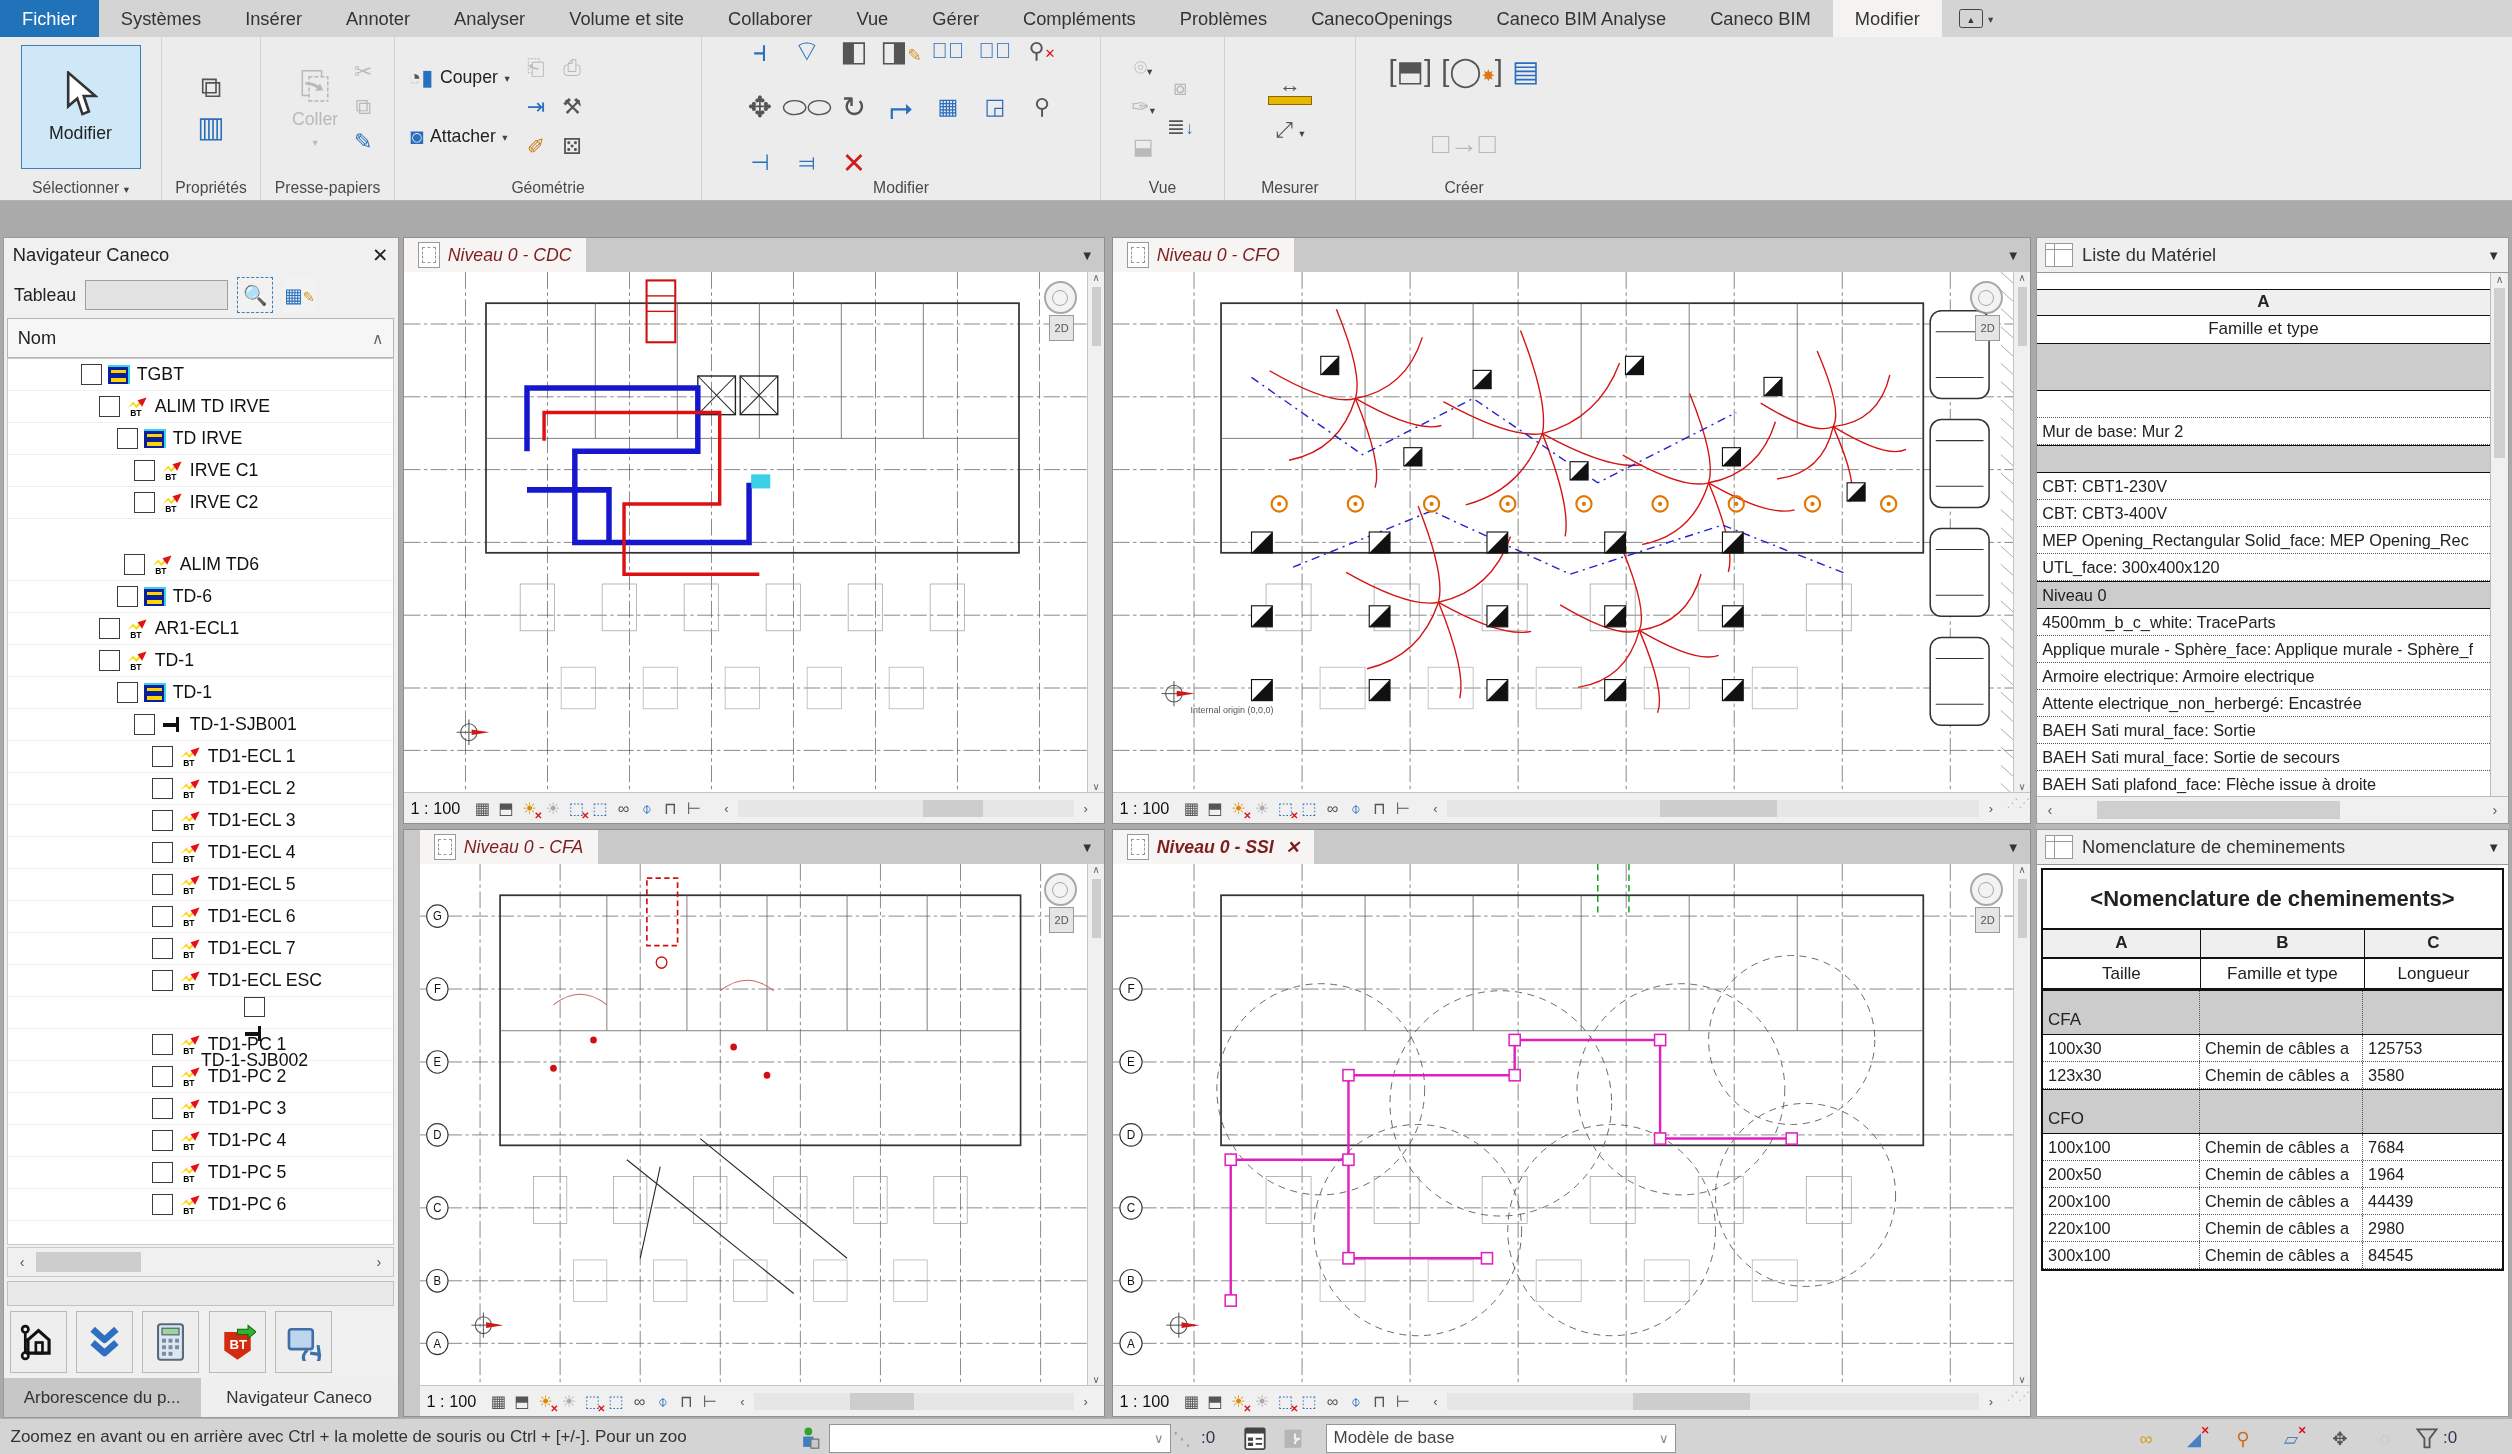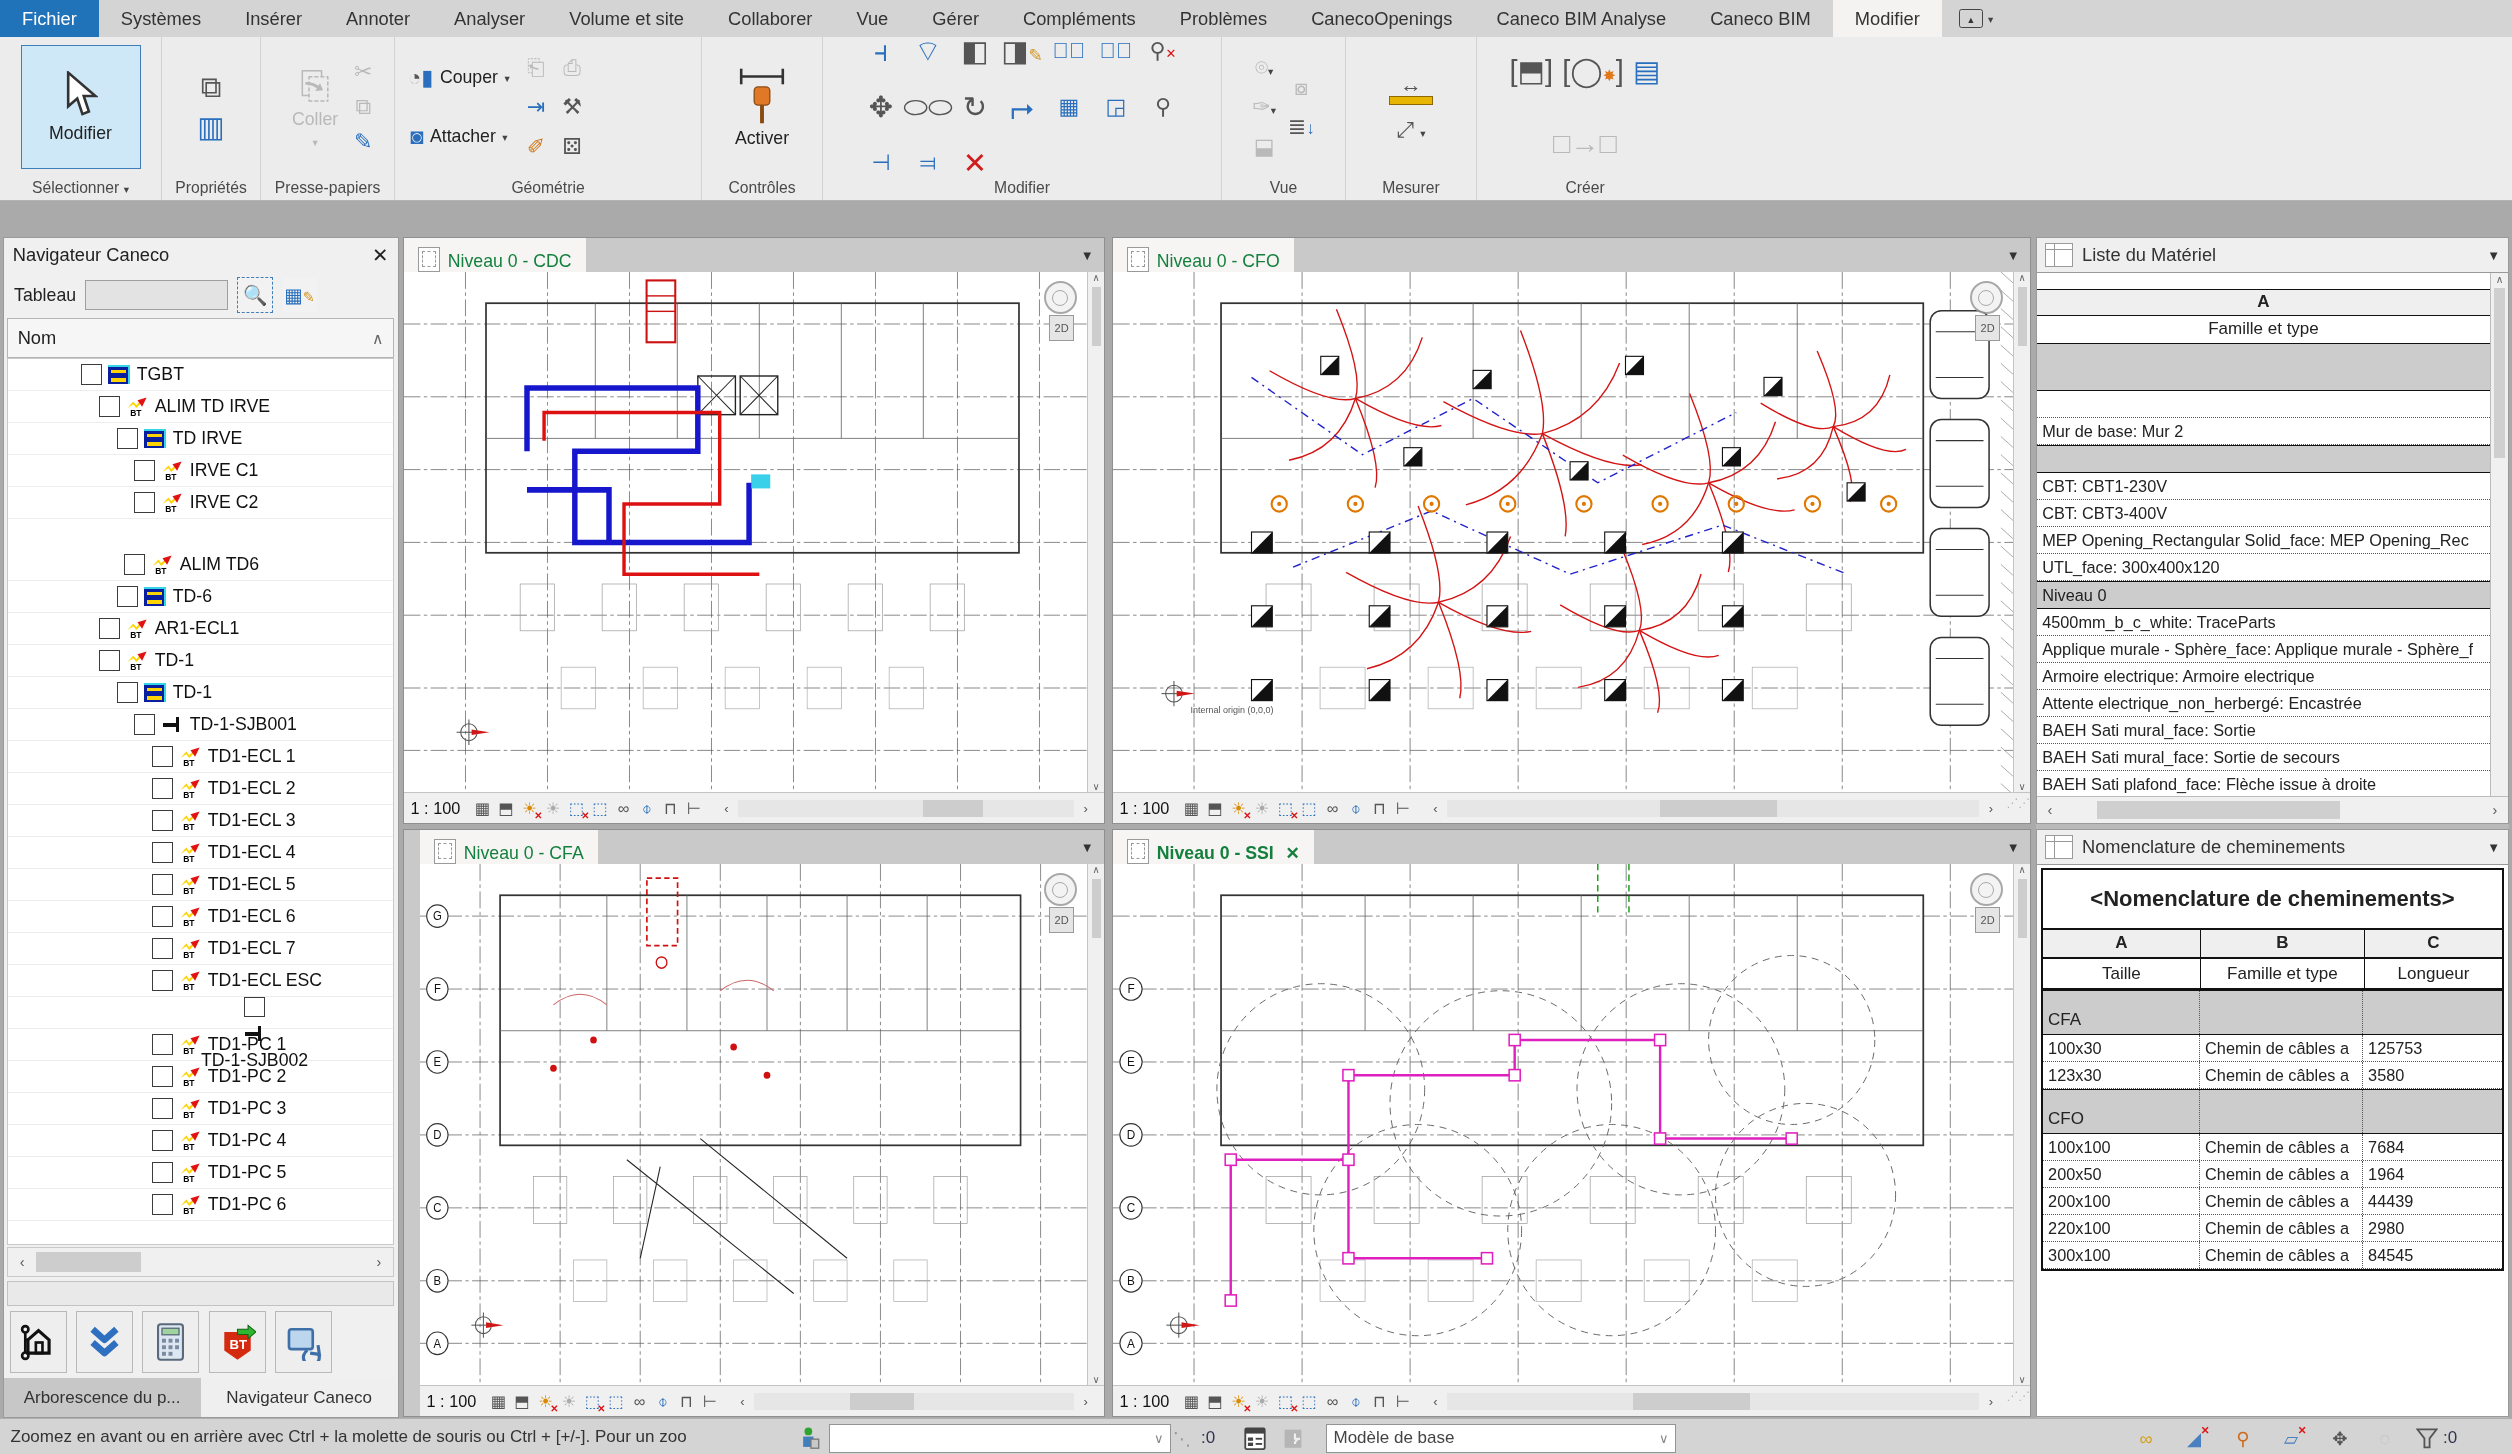--- a/index.html
+++ b/index.html
@@ -63,21 +63,21 @@
   .hscroll .thumb{height:19.6px;background:#cdcdcd;}
   .ministrip{height:23.5px;margin:3.9px 3.9px 0 3.9px;background:#e9e9e9;border:0.7px solid #c2c2c2;}
   .ld-icons{height:72px;display:flex;align-items:center;gap:9.2px;padding:0 6.5px;}
   .ld-iconbtn{width:55px;height:60px;border:0.7px solid #b9b9b9;background:#eeeeee;display:flex;align-items:center;justify-content:center;}
   .ld-bottabs{height:39px;display:flex;align-items:stretch;background:#14b8a6;}
   .ldbt{flex:1;display:flex;align-items:center;justify-content:center;font-size:17px;color:#333;background:#c7c7c7;white-space:nowrap;overflow:hidden;}
   .ldbt.on{background:#efefef;}
   
   .vp{position:absolute;background:#c9c9c9;display:flex;flex-direction:column;border:0.7px solid #8f8f8f;box-sizing:border-box;}
   .vp-title{height:34px;background:#c9c9c9;display:flex;align-items:stretch;}
-  .vp-tab{background:#f6f5f4;display:flex;align-items:flex-end;gap:7.8px;padding:0 14.4px;font-size:17.7px;color:#15803d;white-space:nowrap;}
+  .vp-tab{background:#f6f5f4;display:flex;align-items:center;gap:7.8px;padding:0 14.4px;font-size:17.7px;color:#7f1d1d;white-space:nowrap;font-style:italic;}
   .vp-tab.bold{font-weight:bold;}
   .vp-tab .docicon{width:19.6px;height:23.5px;border:1.3px solid #9a9a9a;background:#fff;position:relative;}
   .vp-tab .docicon:before{content:"";position:absolute;inset:3.9px 2.6px;border:0.7px dashed #9a9a9a;}
   .vp-tab .close{font-size:17px;margin-left:3.9px;}
   .vp-title .menu{margin-left:auto;display:flex;align-items:center;padding:0 10.5px;color:#333;font-size:13px;}
   .vp-body{flex:1;display:flex;min-height:0;}
   .vp-canvas{flex:1;position:relative;background:#ffffff;overflow:hidden;}
   .vp-canvas svg{position:absolute;inset:0;width:100%;height:100%;}
   .navwheel{position:absolute;top:9.2px;right:10.5px;width:29px;height:29px;border-radius:50%;border:2px solid #9a9a9a;opacity:.85;background:#f2f2f2;}
   .navwheel:before{content:"";position:absolute;inset:6.5px;border-radius:50%;border:1.3px solid #9a9a9a;}
@@ -225,33 +225,20 @@
         </div>
         <div class="colstack">
           <span class="gicon sm dis">⎙</span>
           <span class="gicon sm">⚒</span>
           <span class="gicon sm">⚄</span>
         </div>
       </div>
       <div class="plabel">Géométrie</div>
     </div>
 
-    <div class="rpanel" style="width:121px">
-      <div class="pbody" style="flex-direction:column;gap:2.6px;">
-        <svg width="52" height="60" viewBox="0 0 40 46">
-          <line x1="4" y1="8" x2="36" y2="8" stroke="#333" stroke-width="2"></line>
-          <line x1="4" y1="2" x2="4" y2="14" stroke="#333" stroke-width="2"></line>
-          <line x1="36" y1="2" x2="36" y2="14" stroke="#333" stroke-width="2"></line>
-          <rect x="14" y="16" width="12" height="14" rx="3" fill="#e07828" stroke="#8a4a12"></rect>
-          <line x1="20" y1="30" x2="20" y2="44" stroke="#8a4a12" stroke-width="3"></line>
-        </svg>
-        <span style="font-size:17.7px">Activer</span>
-      </div>
-      <div class="plabel">Contrôles</div>
-    </div>
 
     <div class="rpanel" style="width:399px">
       <div class="pbody">
         <div class="modgrid">
           <span class="gicon blue">⫞</span>
           <span class="gicon blue">⌔</span>
           <span class="gicon">◧</span>
           <span class="gicon">◨<span style="font-size:17px;color:#d0921e">✎</span></span>
           <span class="gicon blue sm">⊟⃦</span>
           <span class="gicon blue sm">⊞⃦</span>

